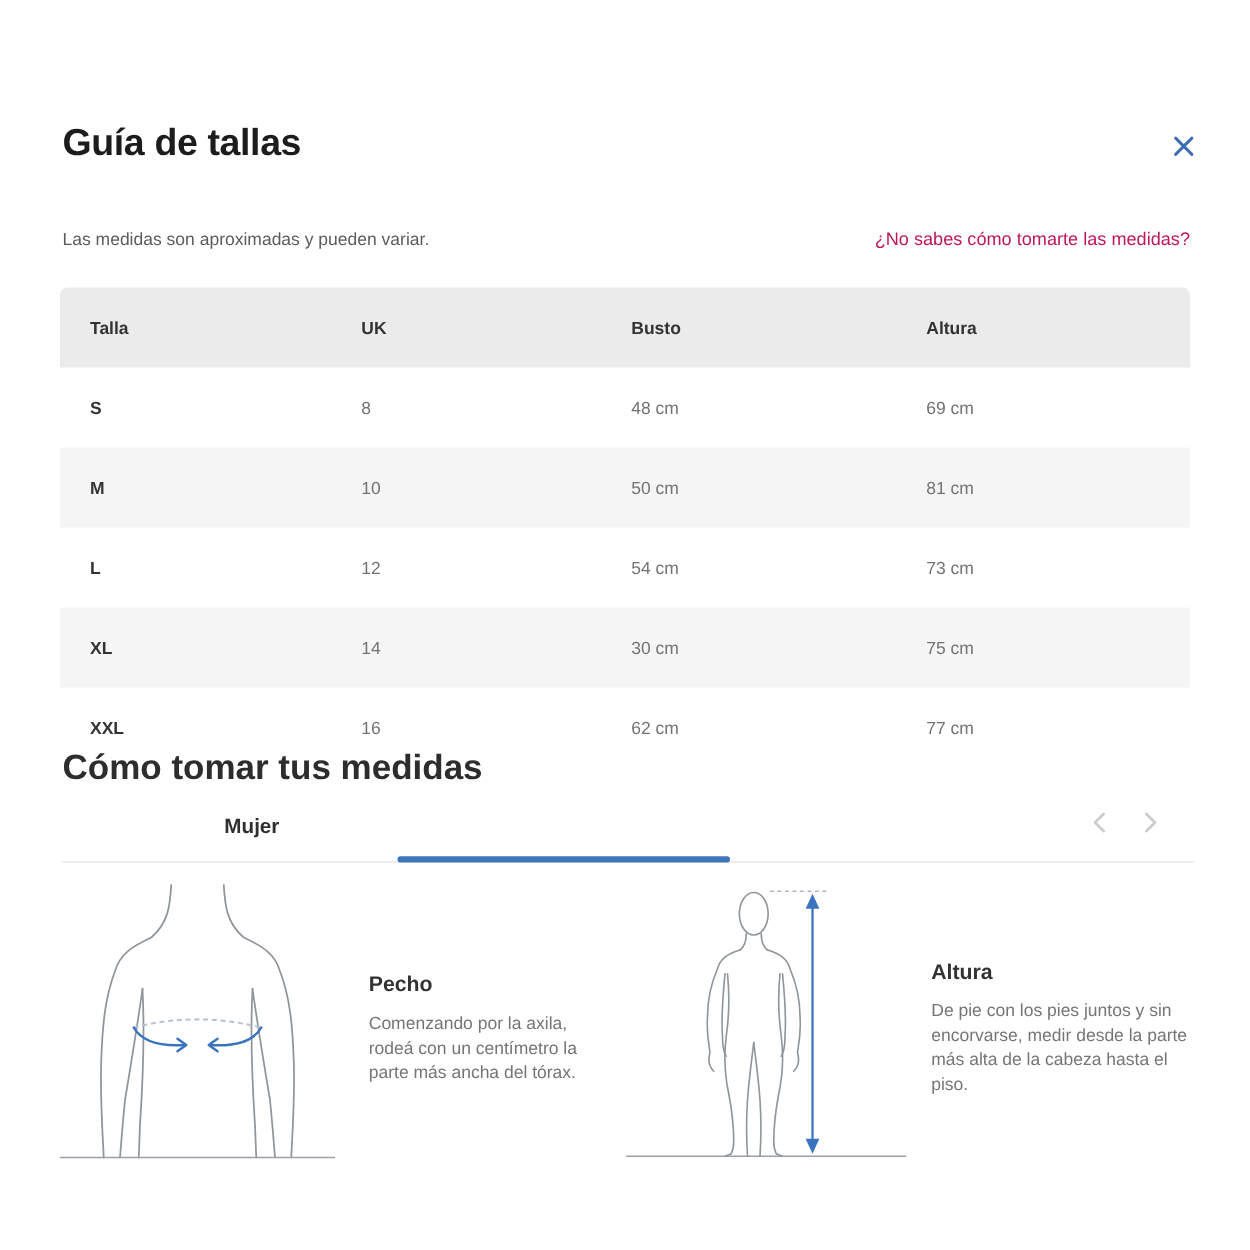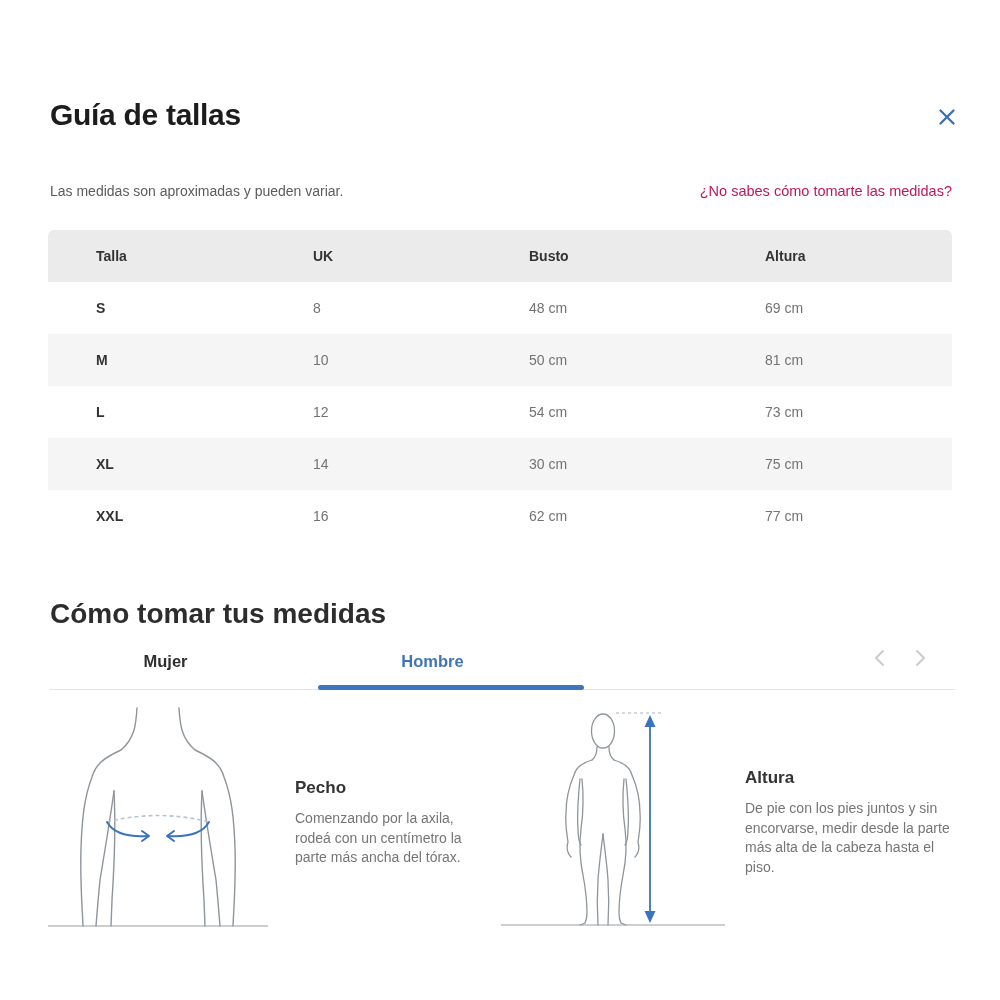--- a/index.html
+++ b/index.html
@@ -11,30 +11,30 @@
                  color:#1c1c1c; letter-spacing:-0.3px; }
   .close-btn { position:absolute; left:930px; top:100px; width:34px; height:34px; border:none;
                background:transparent; cursor:pointer; display:flex; align-items:center; justify-content:center; }
 
   .subrow { position:absolute; left:50px; right:48px; top:183px; display:flex;
             justify-content:space-between; align-items:baseline; }
   .disclaimer { font-size:14px; color:#5c5c5c; }
   .help-link { font-size:14.5px; color:#be185d; text-decoration:none; cursor:pointer; }
 
   .size-table { position:absolute; left:48px; top:230px; width:904px; }
-  .trow { display:grid; grid-template-columns:241px 216px 236px 211px; height:52px; align-items:center;padding-left:24px; }
+  .trow { display:grid; grid-template-columns:241px 216px 236px 211px; height:64px; align-items:center; }
   .trow.thead { background:#ebebeb; border-radius:6px 6px 0 0; }
   .trow.striped { background:#f5f5f5; }
   .cell { font-size:14px; color:#737373; }
   .cell.c1 { padding-left:24px; color:#333; font-weight:600; }
   .thead .cell { color:#333; font-weight:600; }
 
   .section-heading { position:absolute; left:50px; top:598px; font-size:28px; font-weight:700; color:#2d2d2d; }
 
-  .tabs { position:absolute; left:32px; top:642px; width:801px; display:flex; }
+  .tabs { position:absolute; left:68px; top:642px; width:801px; display:flex; }
   .tab { width:267px; height:38px; border:none; background:transparent; cursor:pointer;
          font-family:inherit; font-size:16.5px; font-weight:600; color:#2f2f2f;
          display:flex; align-items:center; justify-content:center; }
   .tab.active { color:#3f74b8; }
   .tabs-divider { position:absolute; left:50px; top:689px; width:905px; height:1px; background:#e4e4e4; }
   .tab-underline { position:absolute; left:318px; top:685px; width:266px; height:5px;
                    border-radius:3px; background:#3e75bd; }
   .tab-nav { position:absolute; top:644px; width:28px; height:28px; border:none; background:transparent;
              cursor:pointer; display:flex; align-items:center; justify-content:center; }
   .tab-nav.prev { left:866px; }
@@ -104,21 +104,20 @@
       <div class="cell">16</div>
       <div class="cell">62 cm</div>
       <div class="cell">77 cm</div>
     </div>
   </div>
 
   <h2 class="section-heading">Cómo tomar tus medidas</h2>
 
   <div class="tabs">
     <button class="tab">Mujer</button>
-    <button class="tab active">Hombre</button>
   </div>
   <div class="tabs-divider"></div>
   <div class="tab-underline"></div>
 
   <button class="tab-nav prev" aria-label="previous">
     <svg width="16" height="22" viewBox="0 0 16 22">
       <polyline points="11,4 4,11 11,18" fill="none" stroke="#c9cbcd" stroke-width="2" stroke-linecap="round" stroke-linejoin="round"></polyline>
     </svg>
   </button>
   <button class="tab-nav next" aria-label="next">

